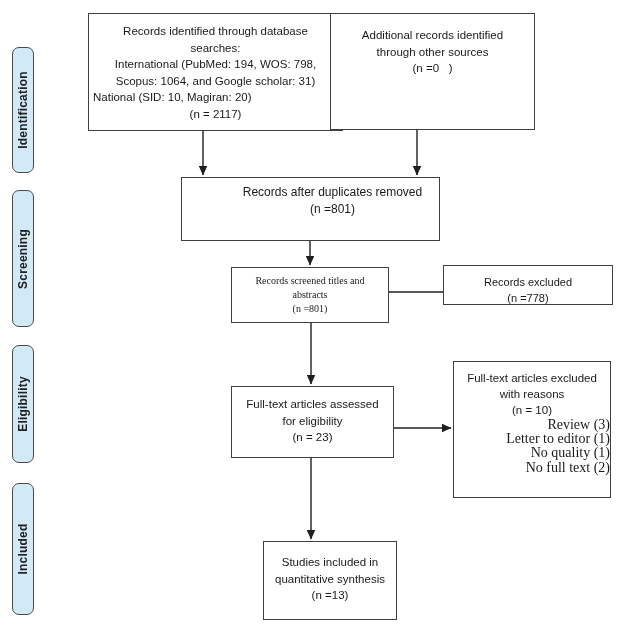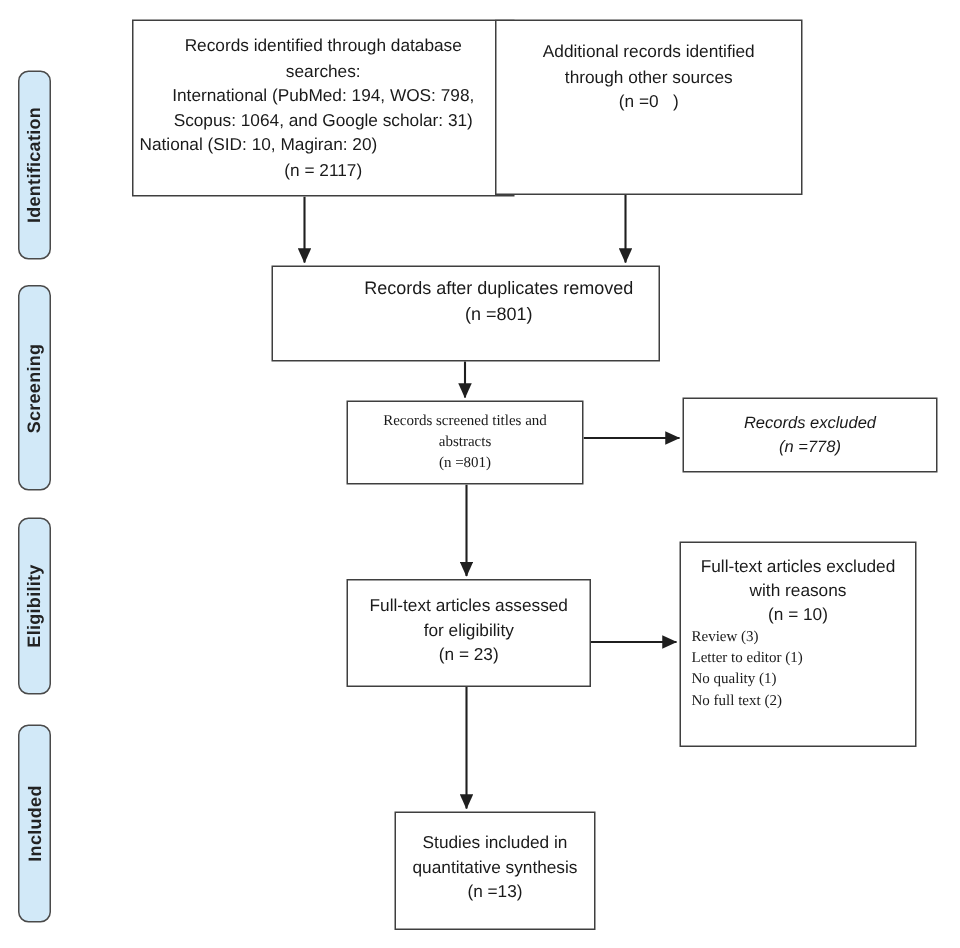--- a/index.html
+++ b/index.html
@@ -41,22 +41,22 @@
   .box.b2{padding-top:13px;}
   .box.b3{padding-top:6px;}  .box.b3 .ln{font-size:12px;line-height:17px;}
   .box.b4{padding-top:6px;font-family:Liberation Serif, serif;}  .box.b4 .ln{font-size:10px;line-height:14px;}
   .box.b5{padding-top:8px;}  .box.b5 .ln{font-size:11px;line-height:16px;}
   .box.b6{padding-top:9px;}
   .box.b7{padding-top:8px;}  .box.b7 .ln{line-height:16px;}
   .box.b8{padding-top:12px;}
   .ln.left{text-align:left;padding-left:4px;}
   .reason{
     font-family:"Liberation Serif", serif;
-    font-size:10px;line-height:14.2px;
-    text-align:left;padding-left:7px;white-space:pre;
+    font-size:14px;line-height:14.2px;
+    text-align:right;padding-left:7px;white-space:pre;
   }
 </style>
 </head>
 <body>
 
 <div class="canvas">
 
   <svg class="arrows" viewBox="0 0 640 632">
     <defs>
       <marker id="ah" markerUnits="userSpaceOnUse" markerWidth="10" markerHeight="9" viewBox="0 0 10 9" refX="9.5" refY="4.5" orient="auto">
@@ -104,21 +104,21 @@
     <div class="ln">Records after duplicates removed</div>
     <div class="ln">(n =801)</div>
   </div>
 
   <div class="box b4" style="left:231px;top:267px;width:158px;height:56px;">
     <div class="ln">Records screened titles and</div>
     <div class="ln">abstracts</div>
     <div class="ln">(n =801)</div>
   </div>
 
-  <div class="box b5" style="left:455px;top:265px;width:170px;height:50px;font-style:italic;">
+  <div class="box b5" style="left:443px;top:265px;width:170px;height:40px;">
     <div class="ln">Records excluded</div>
     <div class="ln">(n =778)</div>
   </div>
 
   <div class="box b6" style="left:231px;top:386px;width:163px;height:72px;">
     <div class="ln">Full-text articles assessed</div>
     <div class="ln">for eligibility</div>
     <div class="ln">(n = 23)</div>
   </div>
 

